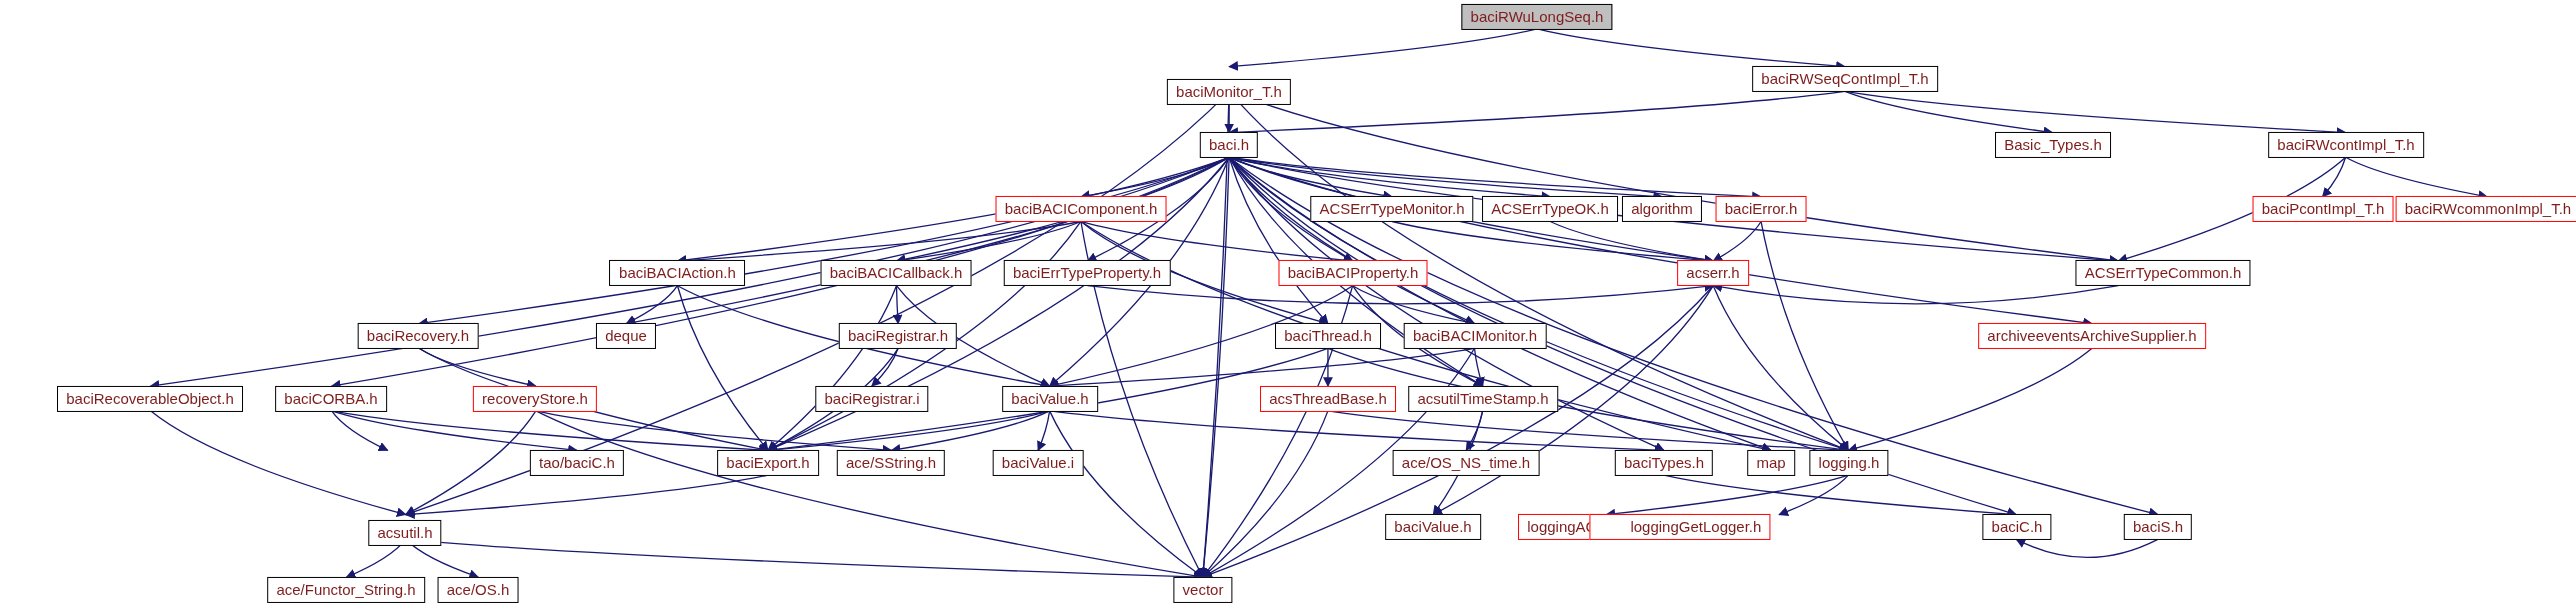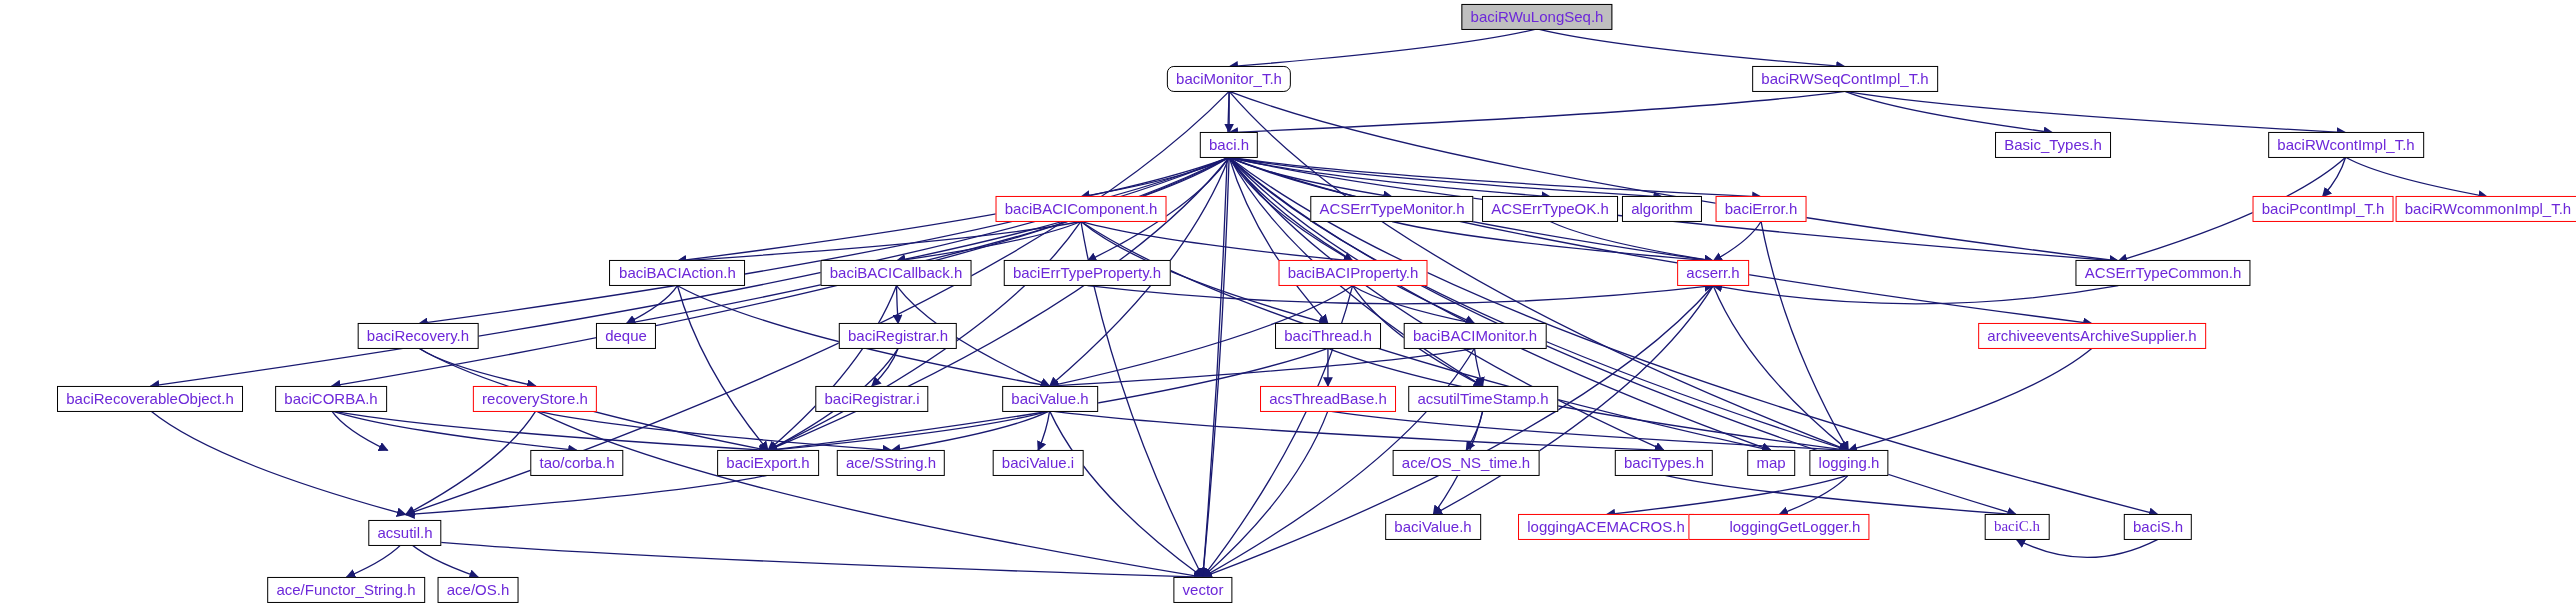--- a/index.html
+++ b/index.html
@@ -15,21 +15,21 @@
     position:absolute;
     left:0;top:0;
     width:2576px;height:606px;
   }
   .node{
     position:absolute;
     transform:translate(-50%,-50%);
     white-space:nowrap;
     background:#ffffff;
     border:1.6px solid #000000;
-    color:#6d28d9;
+    color:#7f1d1d;
     font-size:15px;
     line-height:1;
     padding:4.1px 8.2px 5px 8.2px;
     cursor:pointer;
   }
   .node.red{ border-color:#ff0000; }
   .node.root{ background:#bfbfbf; cursor:default; }
 </style>
 </head>
 <body>
@@ -140,21 +140,21 @@
         <path d="M 492 655 Q 734 678 1460 701" fill="none" stroke="#191970" stroke-width="1.6" marker-end="url(#arrowhead)"></path>
         <path d="M 2244 577 Q 2170.5 601 1950 625" fill="none" stroke="#191970" stroke-width="1.6" marker-end="url(#arrowhead)"></path>
         <path d="M 2244 577 Q 2223 601 2160 625" fill="none" stroke="#191970" stroke-width="1.6" marker-end="url(#arrowhead)"></path>
         <path d="M 2020 577 Q 2127 601 2448 625" fill="none" stroke="#191970" stroke-width="1.6" marker-end="url(#arrowhead)"></path>
         <path d="M 2620 655 Q 2534 699 2448 655" fill="none" stroke="#191970" stroke-width="1.6" marker-end="url(#arrowhead)"></path>
         <path d="M 2540 423 Q 2466 485 2244 547" fill="none" stroke="#191970" stroke-width="1.6" marker-end="url(#arrowhead)"></path>
       </g>
   </svg>
 
 <div class="node root" style="left: 1537px; top: 16.5px; background: rgb(191, 191, 191);">baciRWuLongSeq.h</div>
-    <div class="node" style="left: 1229px; top: 79px; border-radius: 7px;">baciMonitor_T.h</div>
+    <div class="node" style="left: 1229px; top: 92px;">baciMonitor_T.h</div>
     <div class="node" style="left: 1845px; top: 79px;">baciRWSeqContImpl_T.h</div>
     <div class="node" style="left: 1229px; top: 145px;">baci.h</div>
     <div class="node" style="left: 2053px; top: 145px;">Basic_Types.h</div>
     <div class="node" style="left: 2346px; top: 145px;">baciRWcontImpl_T.h</div>
     <div class="node red" style="left: 1081px; top: 209px; border-color: rgb(255, 0, 0);">baciBACIComponent.h</div>
     <div class="node" style="left: 1392px; top: 209px;">ACSErrTypeMonitor.h</div>
     <div class="node" style="left: 1550px; top: 209px;">ACSErrTypeOK.h</div>
     <div class="node" style="left: 1662px; top: 209px;">algorithm</div>
     <div class="node red" style="left: 1761px; top: 209px; border-color: rgb(255, 0, 0);">baciError.h</div>
     <div class="node red" style="left: 2323px; top: 209px; border-color: rgb(255, 0, 0);">baciPcontImpl_T.h</div>
@@ -171,31 +171,31 @@
     <div class="node" style="left: 1328px; top: 336px;">baciThread.h</div>
     <div class="node" style="left: 1475px; top: 336px;">baciBACIMonitor.h</div>
     <div class="node red" style="left: 2092px; top: 336px; border-color: rgb(255, 0, 0);">archiveeventsArchiveSupplier.h</div>
     <div class="node" style="left: 150px; top: 399px;">baciRecoverableObject.h</div>
     <div class="node" style="left: 331px; top: 399px;">baciCORBA.h</div>
     <div class="node red" style="left: 535px; top: 399px; border-color: rgb(255, 0, 0);">recoveryStore.h</div>
     <div class="node" style="left: 872px; top: 399px;">baciRegistrar.i</div>
     <div class="node" style="left: 1050px; top: 399px;">baciValue.h</div>
     <div class="node red" style="left: 1328px; top: 399px; border-color: rgb(255, 0, 0);">acsThreadBase.h</div>
     <div class="node" style="left: 1483px; top: 399px;">acsutilTimeStamp.h</div>
-    <div class="node" style="left: 577px; top: 463px;">tao/corba.h</div>
+    <div class="node" style="left: 577px; top: 463px;">tao/baciC.h</div>
     <div class="node" style="left: 768px; top: 463px;">baciExport.h</div>
     <div class="node" style="left: 891px; top: 463px;">ace/SString.h</div>
     <div class="node" style="left: 1038px; top: 463px;">baciValue.i</div>
     <div class="node" style="left: 1466px; top: 463px;">ace/OS_NS_time.h</div>
     <div class="node" style="left: 1664px; top: 463px;">baciTypes.h</div>
     <div class="node" style="left: 1771px; top: 463px;">map</div>
     <div class="node" style="left: 1849px; top: 463px;">logging.h</div>
     <div class="node" style="left: 405px; top: 533px;">acsutil.h</div>
     <div class="node" style="left: 1433px; top: 527px;">baciValue.h</div>
     <div class="node red" style="left: 1606px; top: 527px; border-color: rgb(255, 0, 0);">loggingACEMACROS.h</div>
-    <div class="node red" style="left: 1779px; top: 527px; border-color: rgb(255, 0, 0); padding-left: 40px;">loggingGetLogger.h</div>
-    <div class="node" style="left: 2017px; top: 527px; font-family: Liberation Serif, serif;">baciC.h</div>
+    <div class="node red" style="left: 1680px; top: 527px; border-color: rgb(255, 0, 0); padding-left: 40px;">loggingGetLogger.h</div>
+    <div class="node" style="left: 2017px; top: 527px;">baciC.h</div>
     <div class="node" style="left: 2158px; top: 527px;">baciS.h</div>
     <div class="node" style="left: 346px; top: 590px;">ace/Functor_String.h</div>
     <div class="node" style="left: 478px; top: 590px;">ace/OS.h</div>
     <div class="node" style="left: 1203px; top: 590px;">vector</div>
   </div>
 
 
 </body></html>

